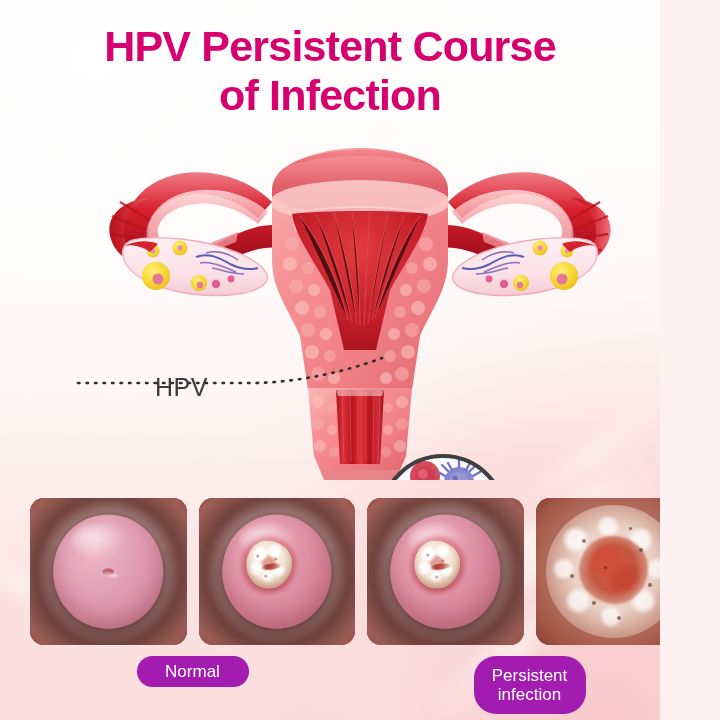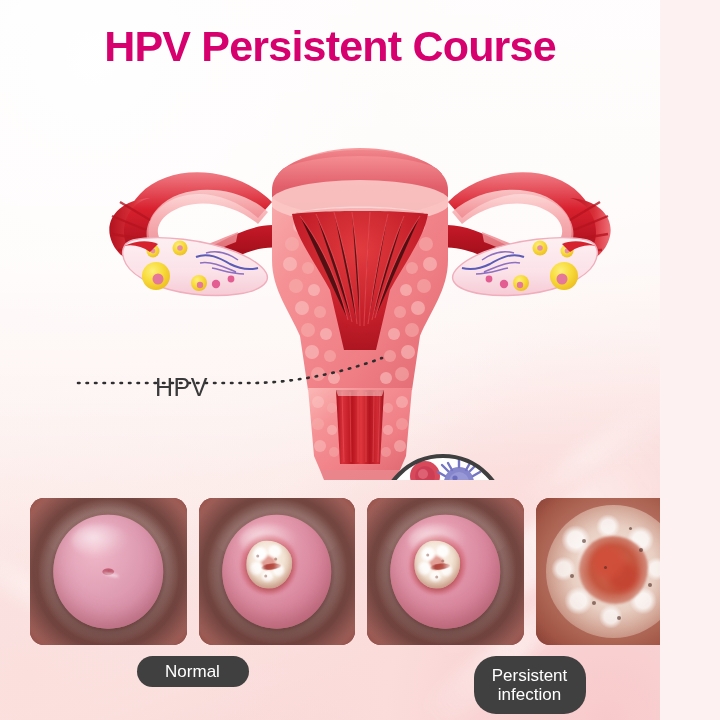--- a/index.html
+++ b/index.html
@@ -203,21 +203,21 @@
 
   
   .caption-row {
     position: absolute; left: 30px; top: 656px;
     width: 662px; height: 40px;
     display: flex; gap: 12px;
     z-index: 8;
   }
   .cap-cell { flex: 1 1 0; display: flex; justify-content: center; align-items: flex-start; }
   .pill {
-    background: #404040;
+    background: #a21caf;
     color: #ffffff;
     border-radius: 22px;
     font-size: 17px;
     line-height: 19px;
     padding: 6px 22px;
     text-align: center;
     white-space: pre-line;
     min-width: 112px;
     font-weight: normal;
   }
@@ -230,20 +230,21 @@
 
   <div class="bg-base"></div>
   <div class="bg-streak s1"></div>
   <div class="bg-streak s2"></div>
   <div class="bg-streak s3"></div>
   <div class="bg-streak s4"></div>
   <div class="bg-veil"></div>
 
   <div class="title-block">
     <div class="title-line">HPV Persistent Course</div>
+    <div class="title-line">of Infection</div>
   </div>
 
   <div class="anatomy-wrap">
     <svg width="720" height="340" viewBox="0 0 720 340">
       <defs>
         <linearGradient id="tubeOuter" x1="0" y1="0" x2="0" y2="1">
           <stop offset="0" stop-color="#f07c84"></stop>
           <stop offset=".35" stop-color="#d8202e"></stop>
           <stop offset=".75" stop-color="#a60f1c"></stop>
           <stop offset="1" stop-color="#c31a26"></stop>

